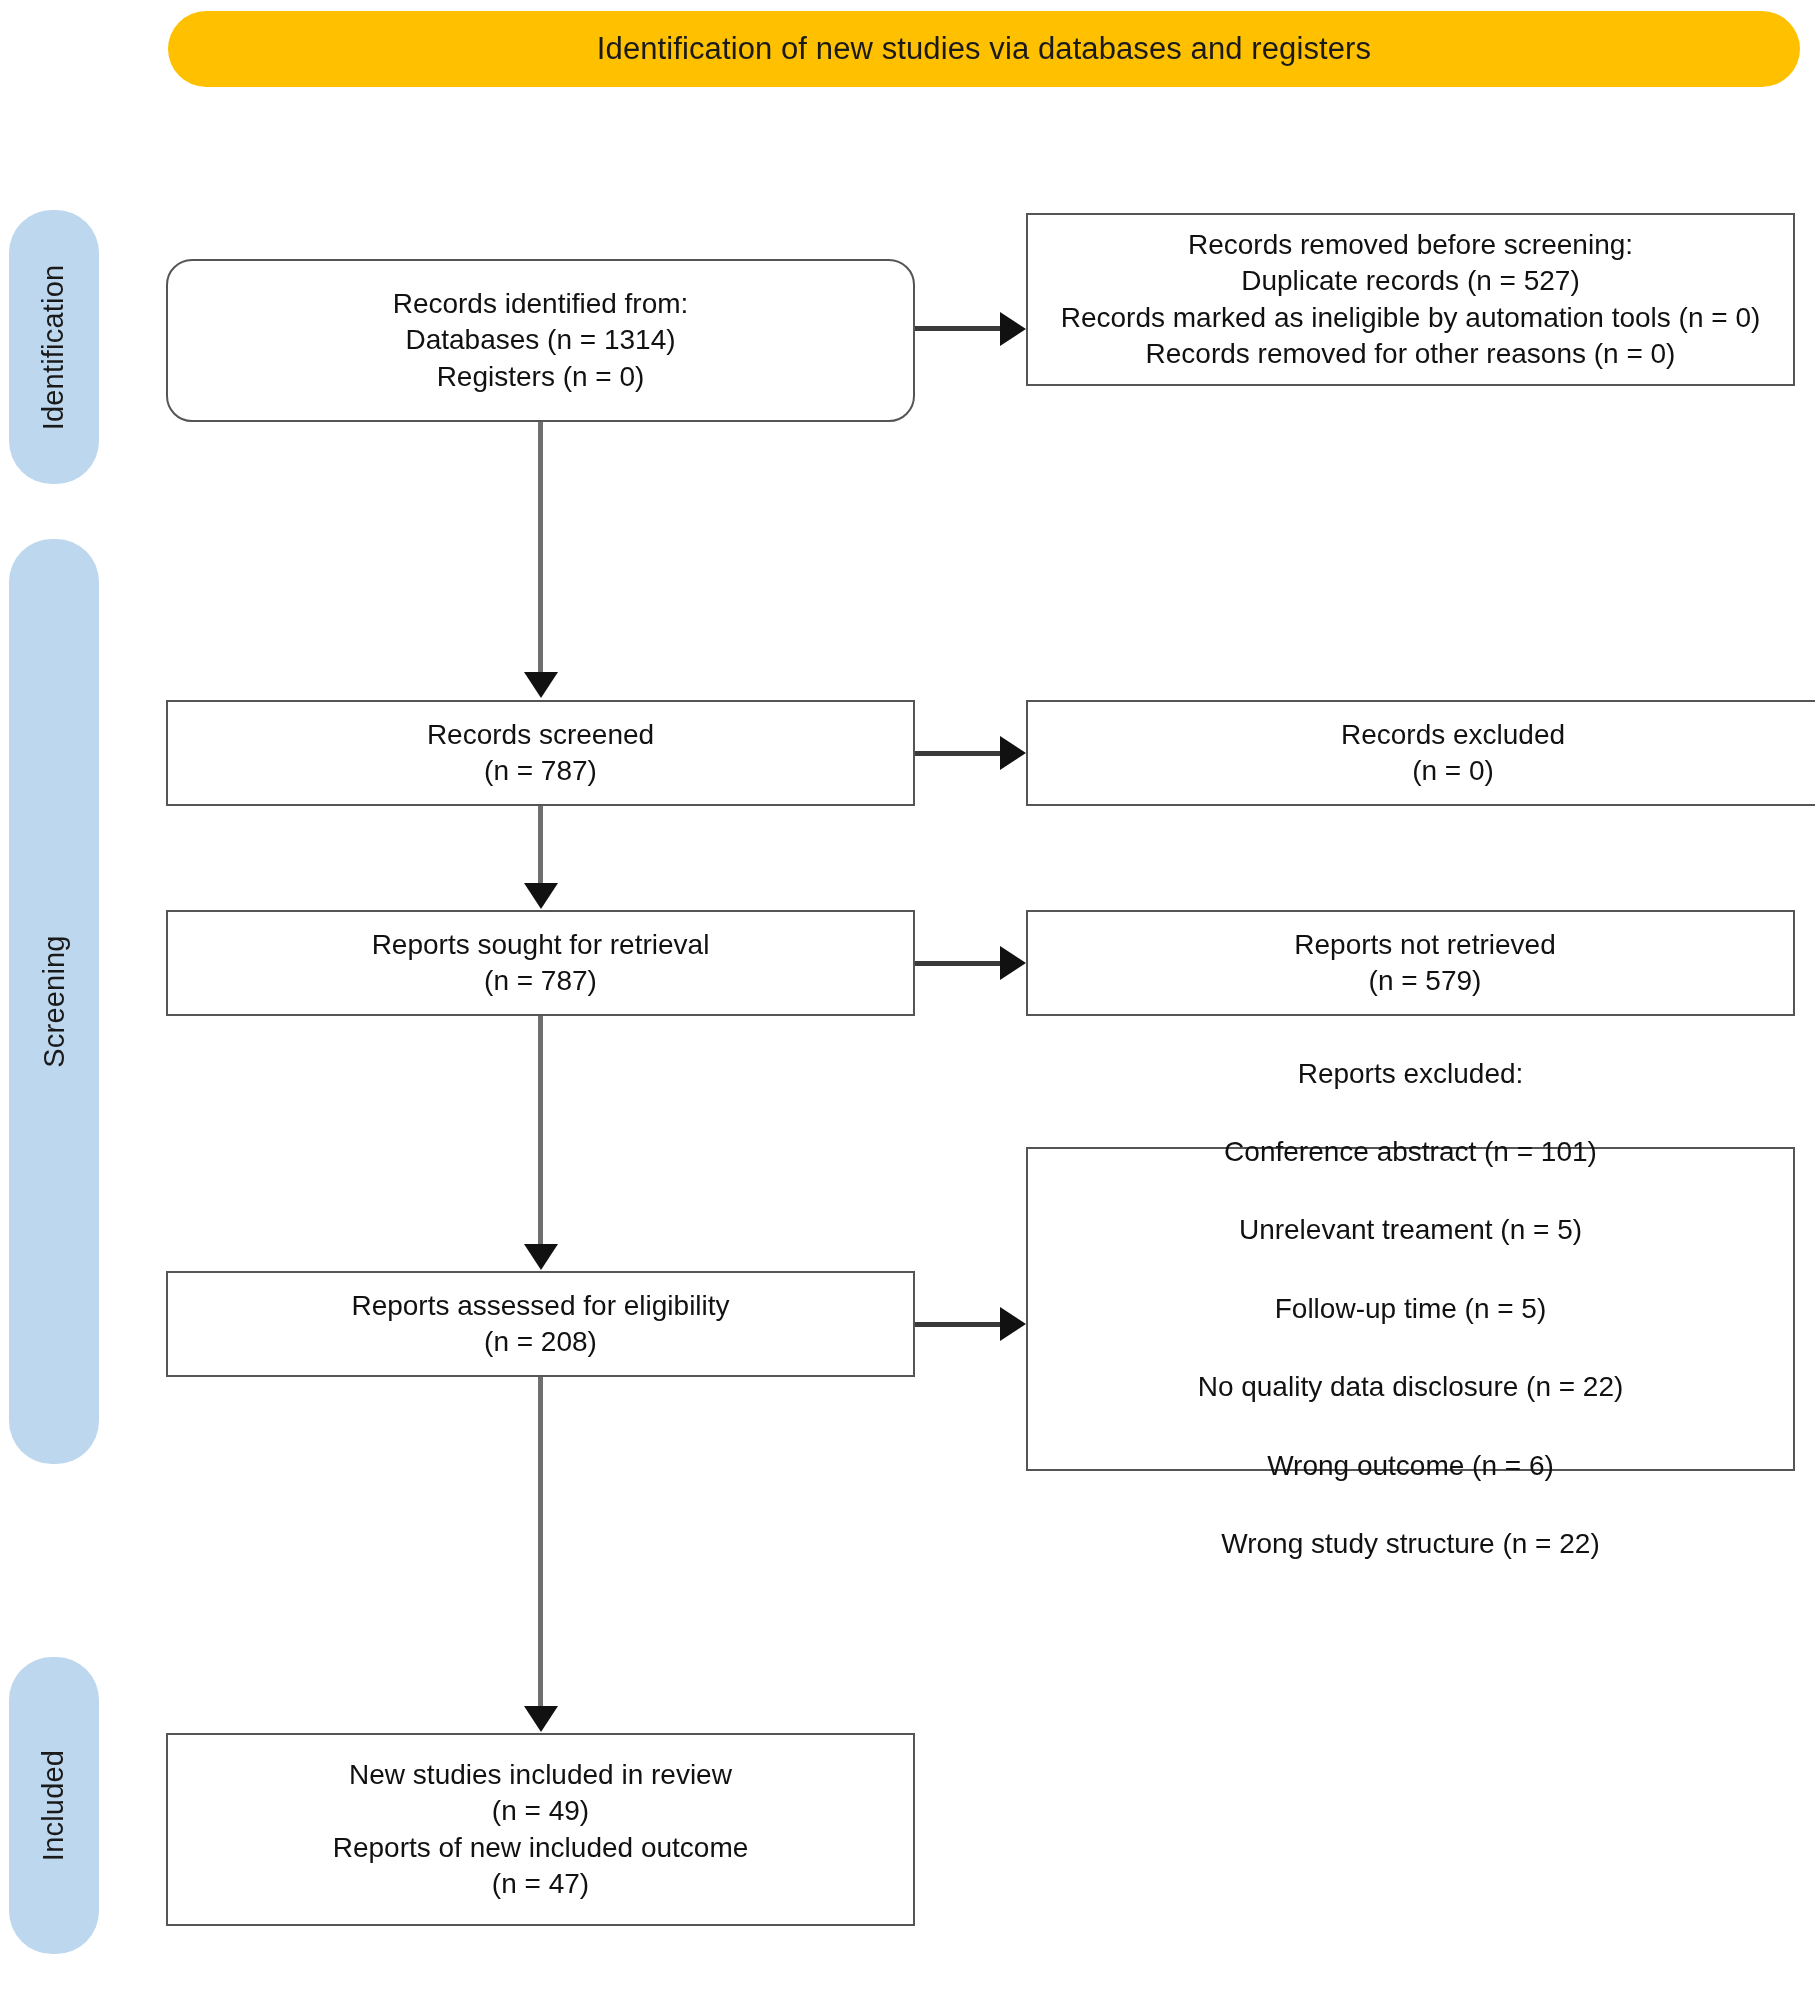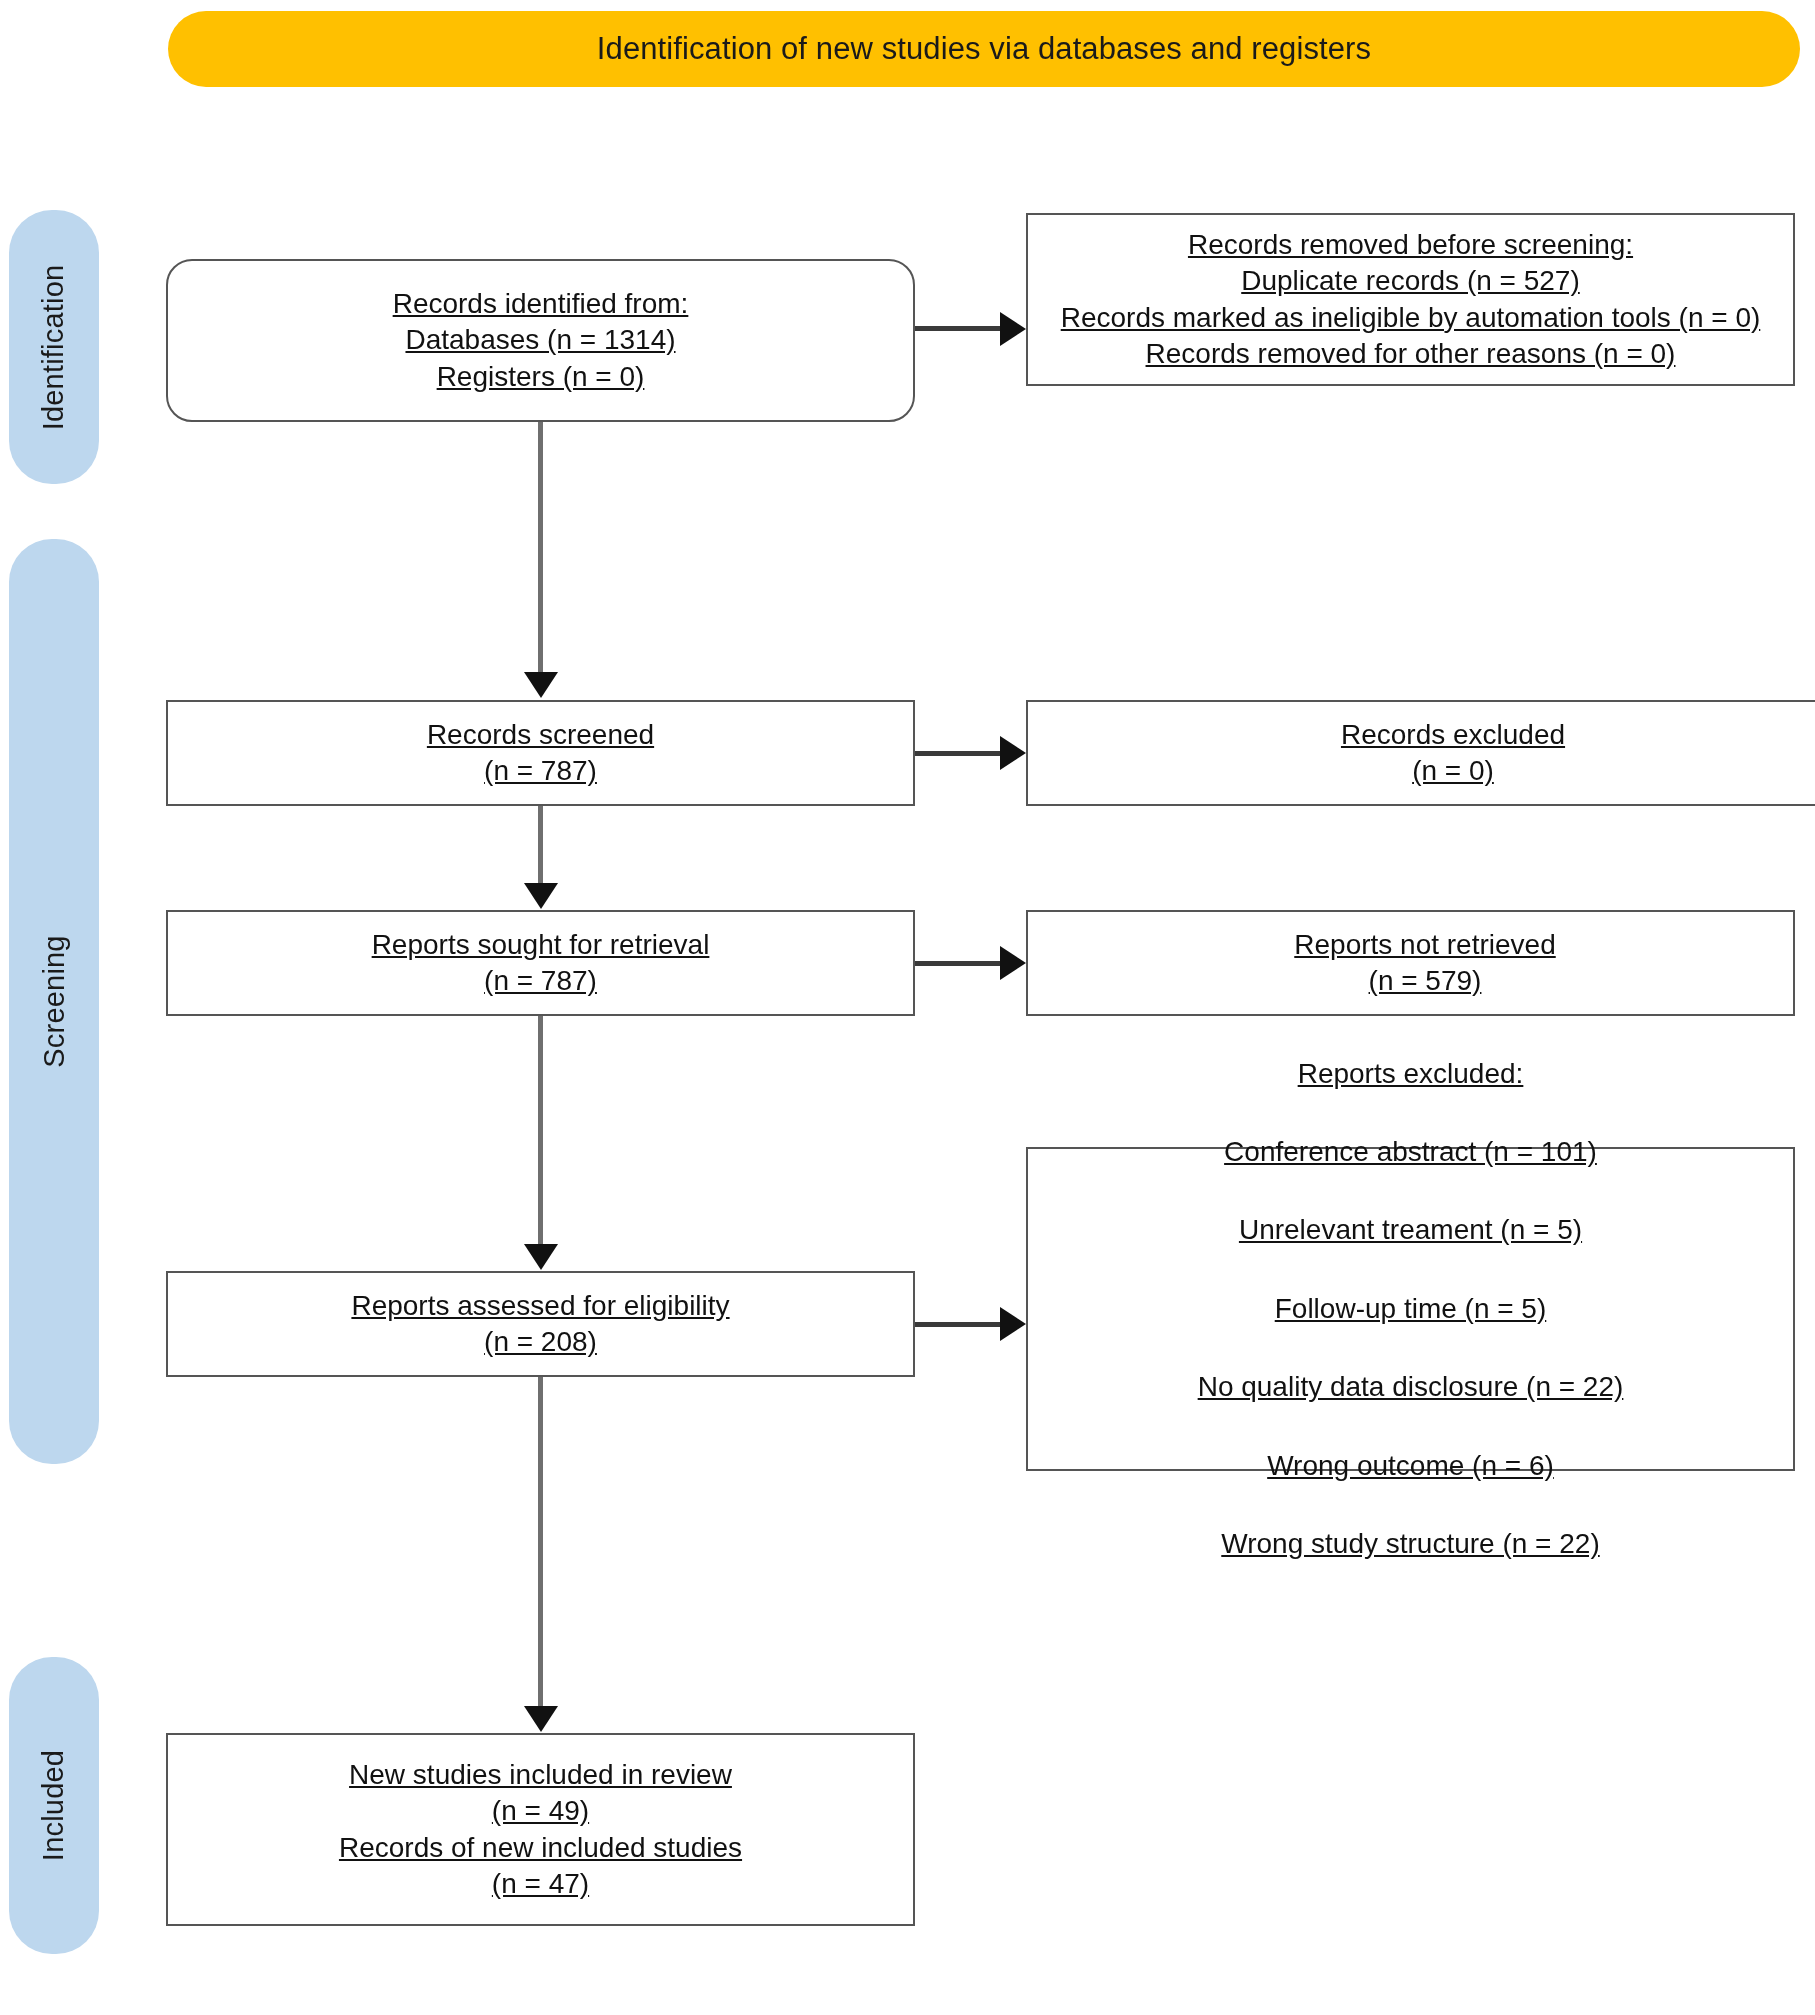--- a/index.html
+++ b/index.html
@@ -72,21 +72,20 @@
     align-items: center;
     justify-content: center;
     padding: 5px 11px;
   }
   .flow-box .line {
     font-size: 28px;
     line-height: 1.30;
     color: #111111;
     text-align: left;
     white-space: nowrap;
-    text-decoration: underline;
   }
   .flow-box.wrap .line { white-space: normal; }
 
   
   #box-identified   { left: 166px; top: 259px;  width: 749px; height: 163px; border-radius: 26px; }
   #box-screened     { left: 166px; top: 700px; width: 749px; height: 106px; }
   #box-sought       { left: 166px; top: 910px; width: 749px; height: 106px; }
   #box-assessed     { left: 166px; top: 1271px; width: 749px; height: 106px; }
   #box-included     { left: 166px; top: 1733px; width: 749px; height: 193px; }
 
@@ -207,21 +206,21 @@
     <div class="line">Unrelevant treament (n = 5)</div>
     <div class="line">Follow-up time (n = 5)</div>
     <div class="line">No quality data disclosure (n = 22)</div>
     <div class="line">Wrong outcome (n = 6)</div>
     <div class="line">Wrong study structure (n = 22)</div>
   </div>
 
   <div class="flow-box" id="box-included">
     <div class="line">New studies included in review</div>
     <div class="line">(n = 49)</div>
-    <div class="line">Records of new included studies</div>
+    <div class="line">Reports of new included outcome</div>
     <div class="line">(n = 47)</div>
   </div>
 
   <div class="v-line" id="v1"></div>
   <div class="arrow-down" id="a1"></div>
   <div class="v-line" id="v2"></div>
   <div class="arrow-down" id="a2"></div>
   <div class="v-line" id="v3"></div>
   <div class="arrow-down" id="a3"></div>
   <div class="v-line" id="v4"></div>

